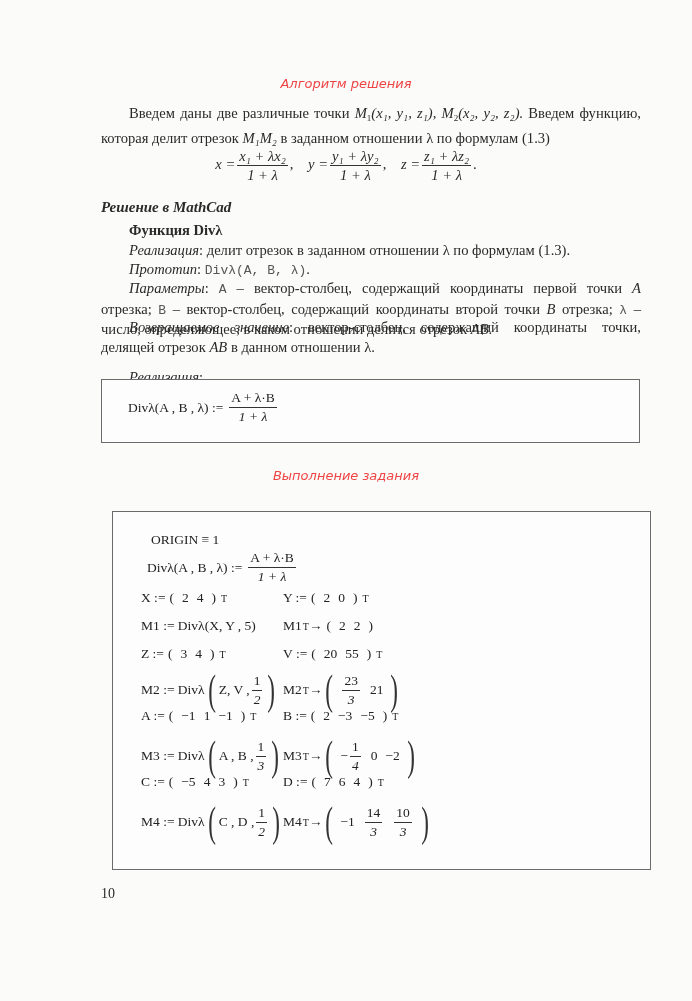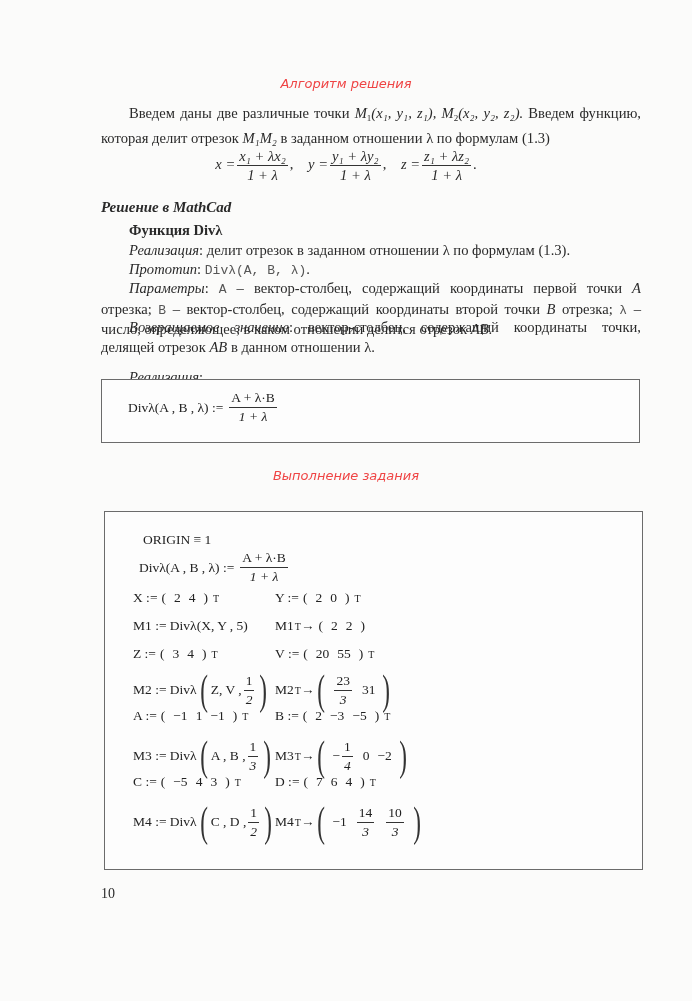--- a/index.html
+++ b/index.html
@@ -85,21 +85,21 @@
     <span>Divλ(A , B , λ) :=</span>
     <span class="frac" style="margin-left:6px;">
         <span class="num">A + λ·B</span>
         <span class="den">1 + λ</span>
       </span>
   </div>
 </div>
 
 <div class="abs sec-title" style="top:468px;">Выполнение задания</div>
 
-<div class="abs box" style="left:104px; top:511px; width:537px; height:357px;" id="exec-box">
+<div class="abs box" style="left:112px; top:511px; width:537px; height:357px;" id="exec-box">
   <div class="row mc" style="left:38px; top:20px;">ORIGIN ≡ 1</div>
   <div class="row mc" style="left:34px; top:38px;">
     <span>Divλ(A , B , λ) :=</span>
     <span class="frac" style="margin-left:6px;">
         <span class="num">A + λ·B</span>
         <span class="den">1 + λ</span>
       </span>
   </div>
 <div class="row mc" style="left: 28px; top: 78px;">
       <span>X := </span>
@@ -142,21 +142,21 @@
     </div>
     <div class="row mc" style="left: 170px; top: 158px;">
       <span>M2</span>
       <span class="T">T</span>
       <span> → </span>
       <span class="paren">(</span>
       <span style="margin: 0px 4px;"><span class="frac">
           <span class="num">23</span>
           <span class="den">3</span>
         </span></span>
-      <span style="margin: 0px 4px;">31</span>
+      <span style="margin: 0px 4px;">21</span>
       <span class="paren">)</span>
     </div>
     <div class="row mc" style="left: 28px; top: 196px;">
       <span>A := </span>
       <span class="vec"><span>(</span><span>−1</span><span>1</span><span>−1</span><span>)</span></span>
       <span class="T">T</span>
     </div>
     <div class="row mc" style="left: 170px; top: 196px;">
       <span>B := </span>
       <span class="vec"><span>(</span><span>2</span><span>−3</span><span>−5</span><span>)</span></span>

